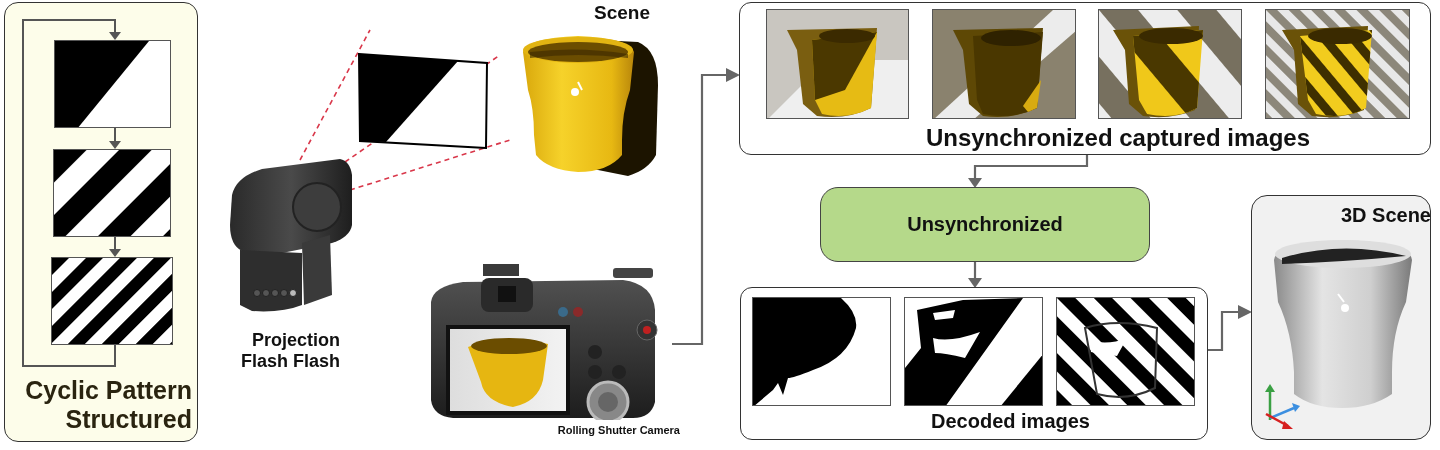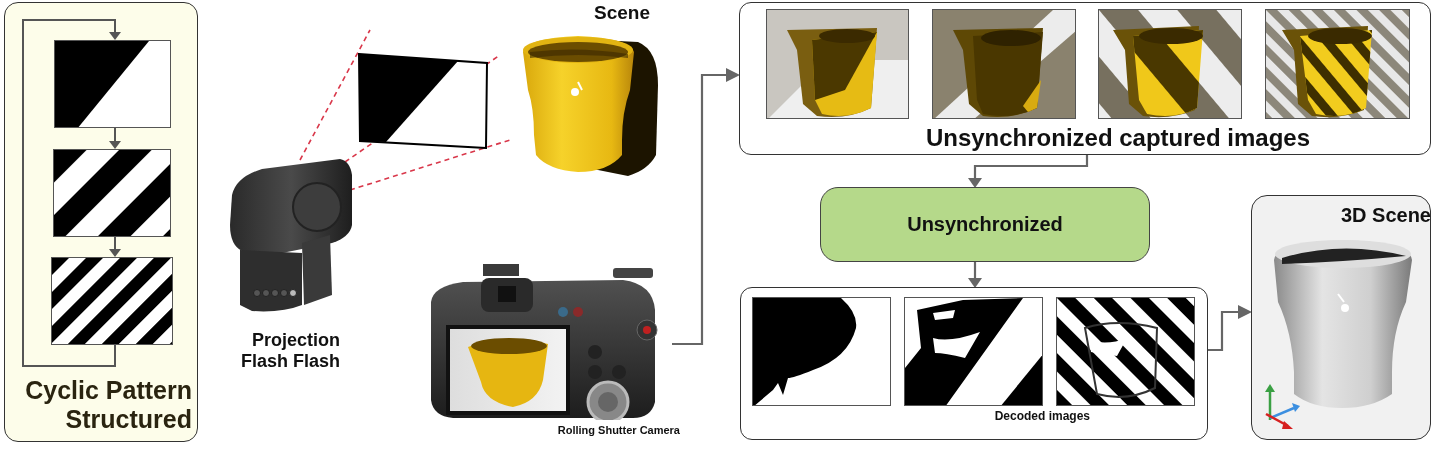--- a/index.html
+++ b/index.html
@@ -282,21 +282,21 @@
         <rect width="13" height="26" fill="#000"></rect>
       </pattern>
     </defs>
     <rect width="139" height="109" fill="#fff"></rect>
     <rect width="139" height="109" fill="url(#d3)"></rect>
     <path d="M28,30 Q60,20 100,30 L98,90 Q70,104 40,96 Z" fill="none" stroke="#333" stroke-width="2"></path>
     <path d="M32,42 Q50,48 70,40 L60,58 Q40,55 34,54 Z" fill="#fff"></path>
   </svg>
 </div>
 
-<div class="abs label" style="left:860px;top:410px;width:230px;font-size:12px">Decoded images</div>
+<div class="abs label" style="left:860px;top:410px;width:230px;font-size:20px">Decoded images</div>
 
 <div class="abs model-box" style="left:1251px;top:195px;width:180px;height:245px"></div>
 <div class="abs label" style="left:1251px;top:204px;width:180px;font-size:20px">3D Scene</div>
 
 <div class="abs" style="left:1262px;top:232px;width:162px;height:200px">
   <svg width="162" height="200" viewBox="0 0 162 200">
     <defs>
       <linearGradient id="gcup" x1="0" x2="1">
         <stop offset="0" stop-color="#8a8a8a"></stop>
         <stop offset="0.35" stop-color="#e4e4e4"></stop>

